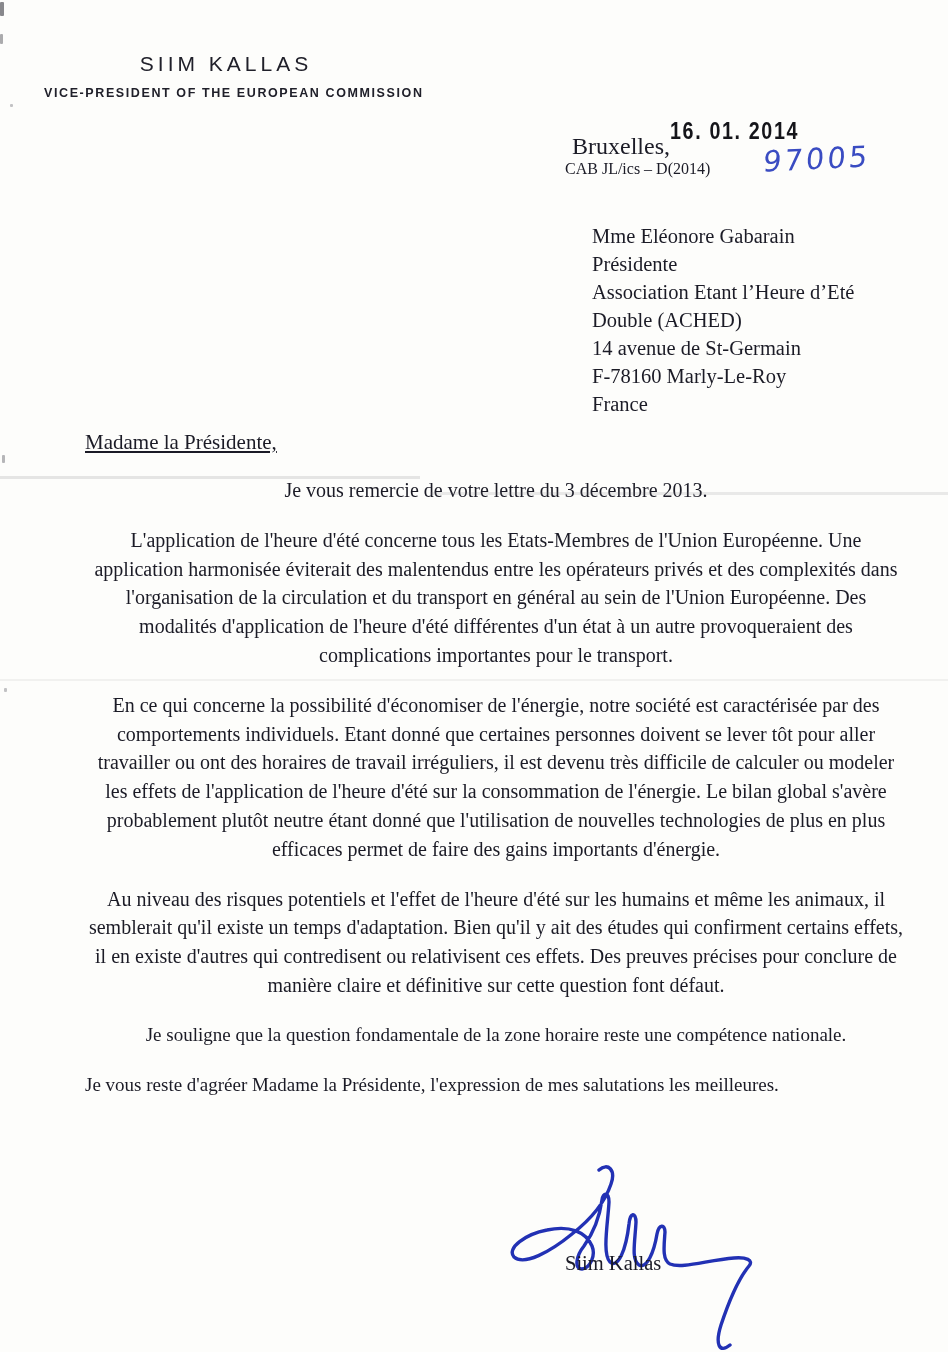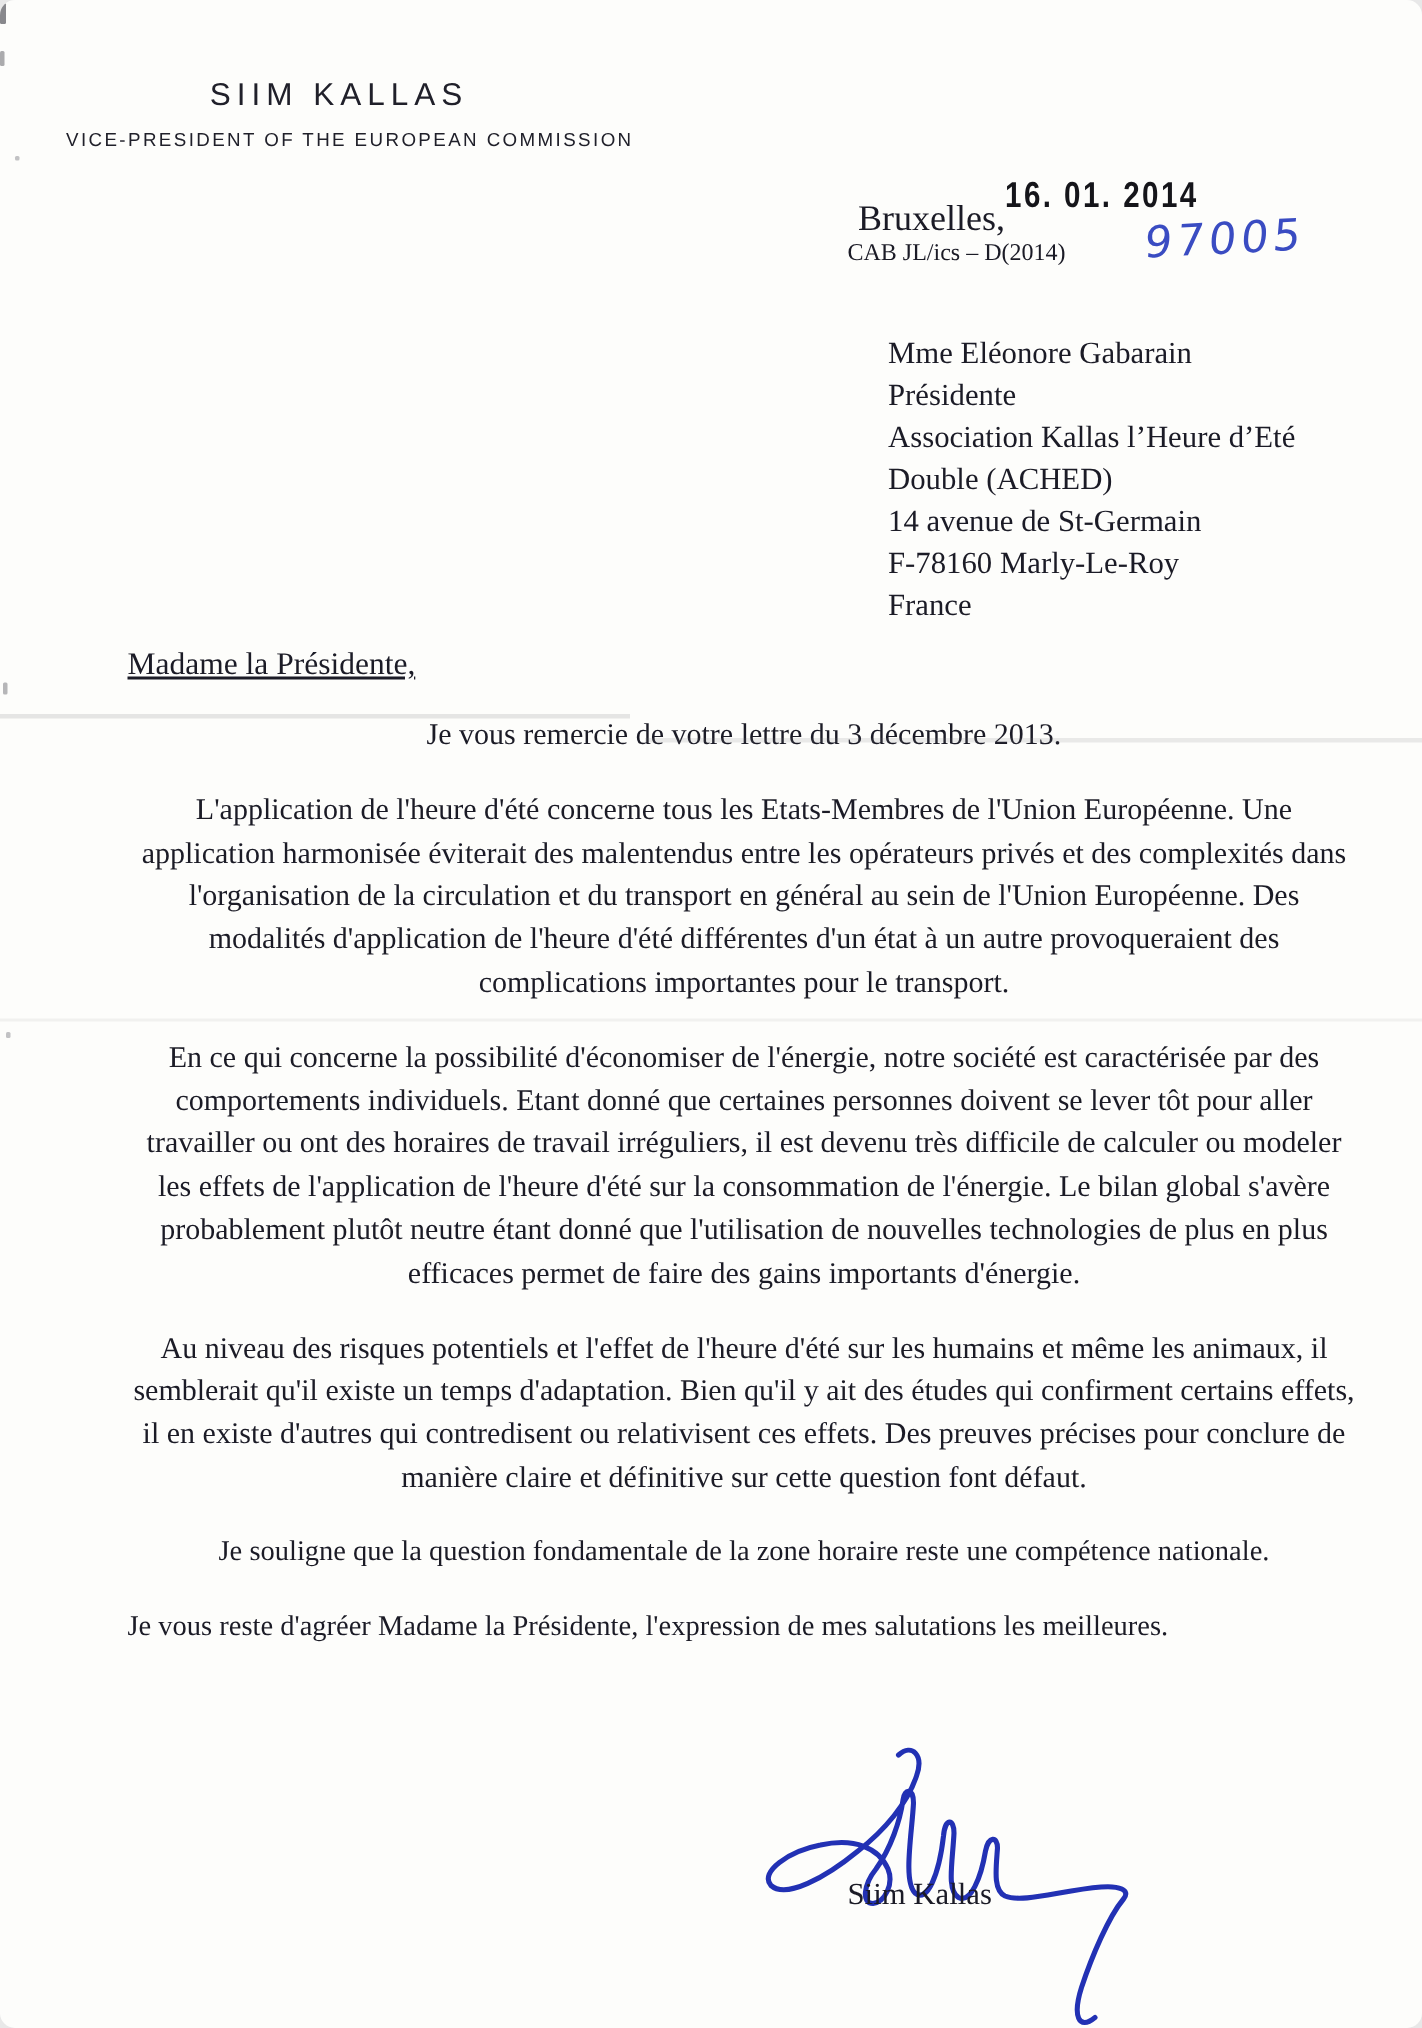--- a/index.html
+++ b/index.html
@@ -4,35 +4,34 @@
 <style>
   html,body{margin:0;padding:0;background:#e8e8e8;}
   .page{
     position:relative;
     width:948px;height:1352px;
     margin:0 auto;
     background:#fdfdfb;
     overflow:hidden;
     font-family:"Liberation Serif", serif;
     color:#1b1b26;
-    border-radius:10px;
   }
   
   .letterhead{
     position:absolute;left:44px;top:52px;width:364px;
     text-align:center;
     font-family:"Liberation Sans", sans-serif;
     color:#20202a;
   }
   .lh-name{
     font-size:21px;font-weight:500;letter-spacing:4px;
   }
   .lh-title{
     margin-top:10px;
-    font-size:12.5px;font-weight:400;letter-spacing:1.6px;
+    font-size:12.5px;font-weight:700;letter-spacing:1.6px;
     white-space:nowrap;
   }
   
   .refblock{position:absolute;left:565px;top:112px;width:380px;}
   .city{
     position:absolute;left:7px;top:21px;
     font-size:24px;
   }
   .datestamp{
     position:absolute;left:105px;top:5px;
@@ -101,21 +100,21 @@
   <div class="refblock">
     <span class="city">Bruxelles,</span>
     <span class="datestamp">16. 01. 2014</span>
     <span class="refline">CAB JL/ics – D(2014)</span>
     <span class="refnum">97005</span>
   </div>
 
   <div class="recipient">
     <div>Mme Eléonore Gabarain</div>
     <div>Présidente</div>
-    <div>Association Kallas l’Heure d’Eté</div>
+    <div>Association Etant l’Heure d’Eté</div>
     <div>Double (ACHED)</div>
     <div>14 avenue de St-Germain</div>
     <div>F-78160 Marly-Le-Roy</div>
     <div>France</div>
   </div>
 
   <div class="salutation">Madame la Présidente,</div>
 
   <div class="body">
     <p class="gap-lg">Je vous remercie de votre lettre du 3 décembre 2013.</p>

